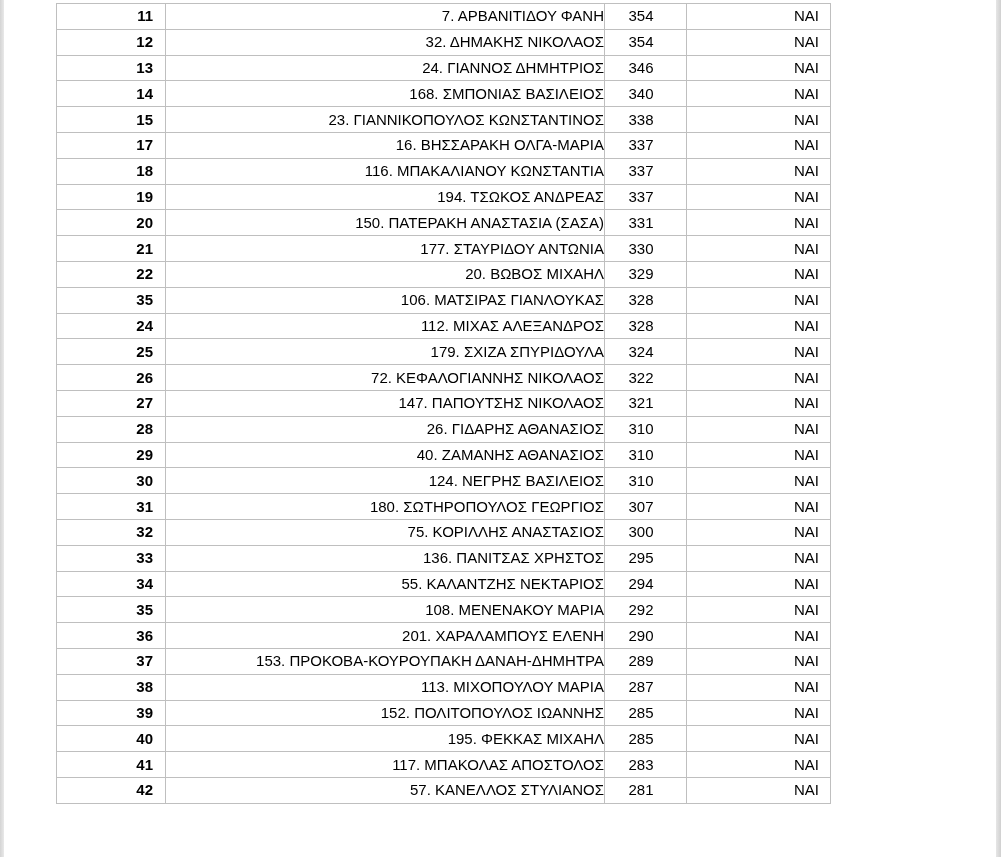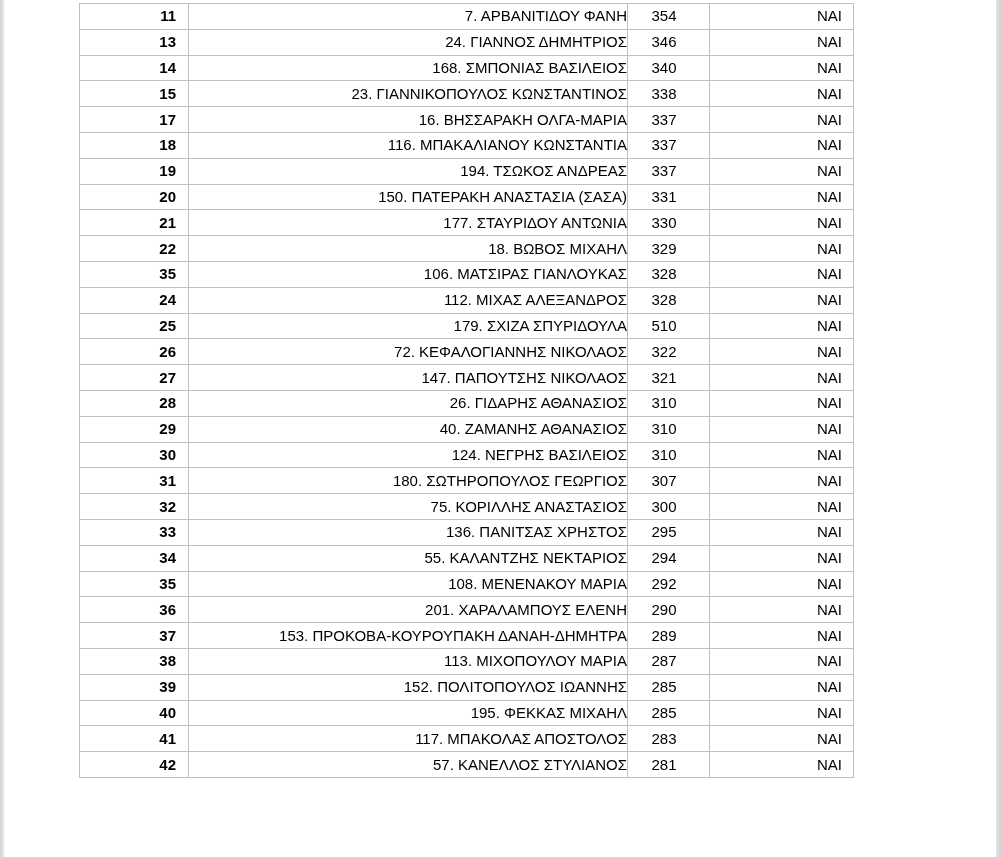--- a/index.html
+++ b/index.html
@@ -10,21 +10,21 @@
     }
     .edge-left {
       position: absolute; left: 0; top: 0; width: 4px; height: 857px;
       background: linear-gradient(to right, #d4d4d4, #e9e9e9);
     }
     .edge-right {
       position: absolute; right: 0; top: 0; width: 5px; height: 857px;
       background: linear-gradient(to right, #e6e6e6, #d0d0d0);
     }
     table.results {
-      position: absolute; left: 79px; top: 3px;
+      position: absolute; left: 56px; top: 3px;
       border-collapse: collapse;
       table-layout: fixed;
       width: 774px;
     }
     table.results td {
       border: 1px solid #bfbfbf;
       height: 24.8px;
       padding: 0;
       font-size: 15px;
       color: #000;
@@ -55,20 +55,26 @@
       <col class="c-flag">
   </colgroup>
   <tbody id="rows">
       <tr>
         <td class="rank">11</td>
         <td class="name">7. ΑΡΒΑΝΙΤΙΔΟΥ ΦΑΝΗ</td>
         <td class="votes">354</td>
         <td class="flag">ΝΑΙ</td>
       </tr>
       <tr>
+        <td class="rank">12</td>
+        <td class="name">32. ΔΗΜΑΚΗΣ ΝΙΚΟΛΑΟΣ</td>
+        <td class="votes">354</td>
+        <td class="flag">ΝΑΙ</td>
+      </tr>
+      <tr>
         <td class="rank">13</td>
         <td class="name">24. ΓΙΑΝΝΟΣ ΔΗΜΗΤΡΙΟΣ</td>
         <td class="votes">346</td>
         <td class="flag">ΝΑΙ</td>
       </tr>
       <tr>
         <td class="rank">14</td>
         <td class="name">168. ΣΜΠΟΝΙΑΣ ΒΑΣΙΛΕΙΟΣ</td>
         <td class="votes">340</td>
         <td class="flag">ΝΑΙ</td>
@@ -104,40 +110,40 @@
         <td class="flag">ΝΑΙ</td>
       </tr>
       <tr>
         <td class="rank">21</td>
         <td class="name">177. ΣΤΑΥΡΙΔΟΥ ΑΝΤΩΝΙΑ</td>
         <td class="votes">330</td>
         <td class="flag">ΝΑΙ</td>
       </tr>
       <tr>
         <td class="rank">22</td>
-        <td class="name">18. ΒΩΒΟΣ ΜΙΧΑΗΛ</td>
+        <td class="name">20. ΒΩΒΟΣ ΜΙΧΑΗΛ</td>
         <td class="votes">329</td>
         <td class="flag">ΝΑΙ</td>
       </tr>
       <tr>
         <td class="rank">35</td>
         <td class="name">106. ΜΑΤΣΙΡΑΣ ΓΙΑΝΛΟΥΚΑΣ</td>
         <td class="votes">328</td>
         <td class="flag">ΝΑΙ</td>
       </tr>
       <tr>
         <td class="rank">24</td>
         <td class="name">112. ΜΙΧΑΣ ΑΛΕΞΑΝΔΡΟΣ</td>
         <td class="votes">328</td>
         <td class="flag">ΝΑΙ</td>
       </tr>
       <tr>
         <td class="rank">25</td>
         <td class="name">179. ΣΧΙΖΑ ΣΠΥΡΙΔΟΥΛΑ</td>
-        <td class="votes">510</td>
+        <td class="votes">324</td>
         <td class="flag">ΝΑΙ</td>
       </tr>
       <tr>
         <td class="rank">26</td>
         <td class="name">72. ΚΕΦΑΛΟΓΙΑΝΝΗΣ ΝΙΚΟΛΑΟΣ</td>
         <td class="votes">322</td>
         <td class="flag">ΝΑΙ</td>
       </tr>
       <tr>
         <td class="rank">27</td>

